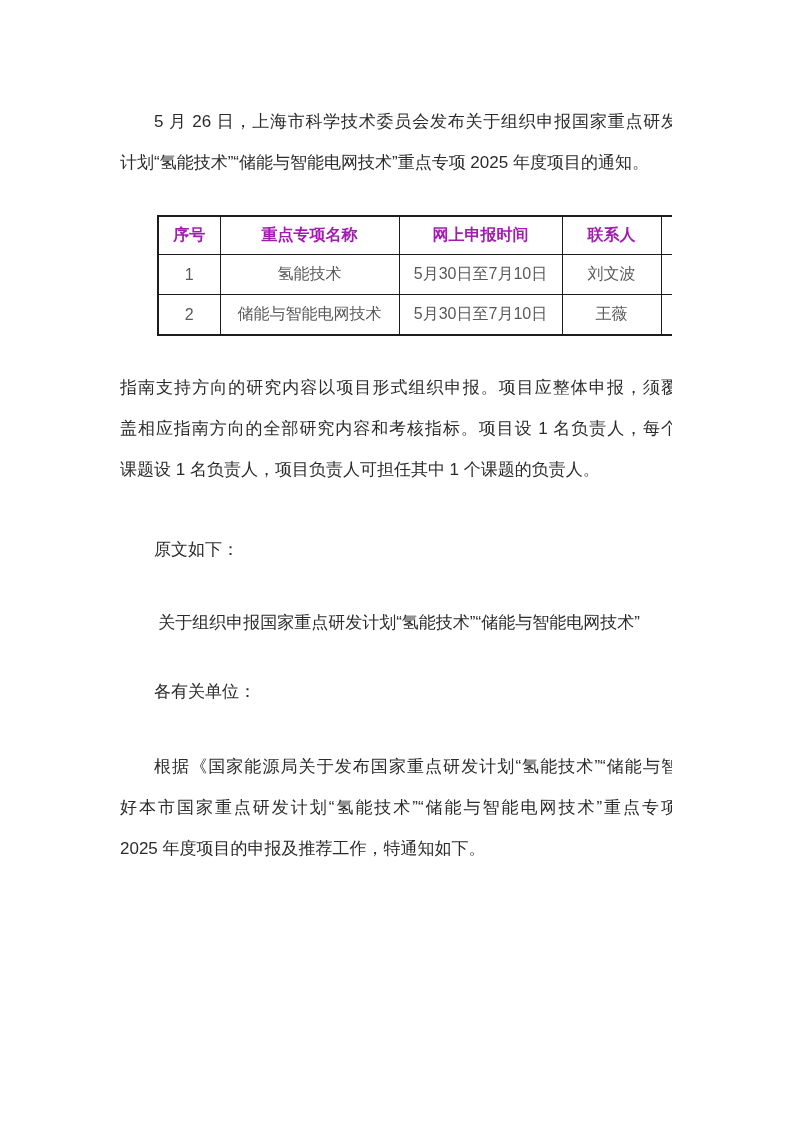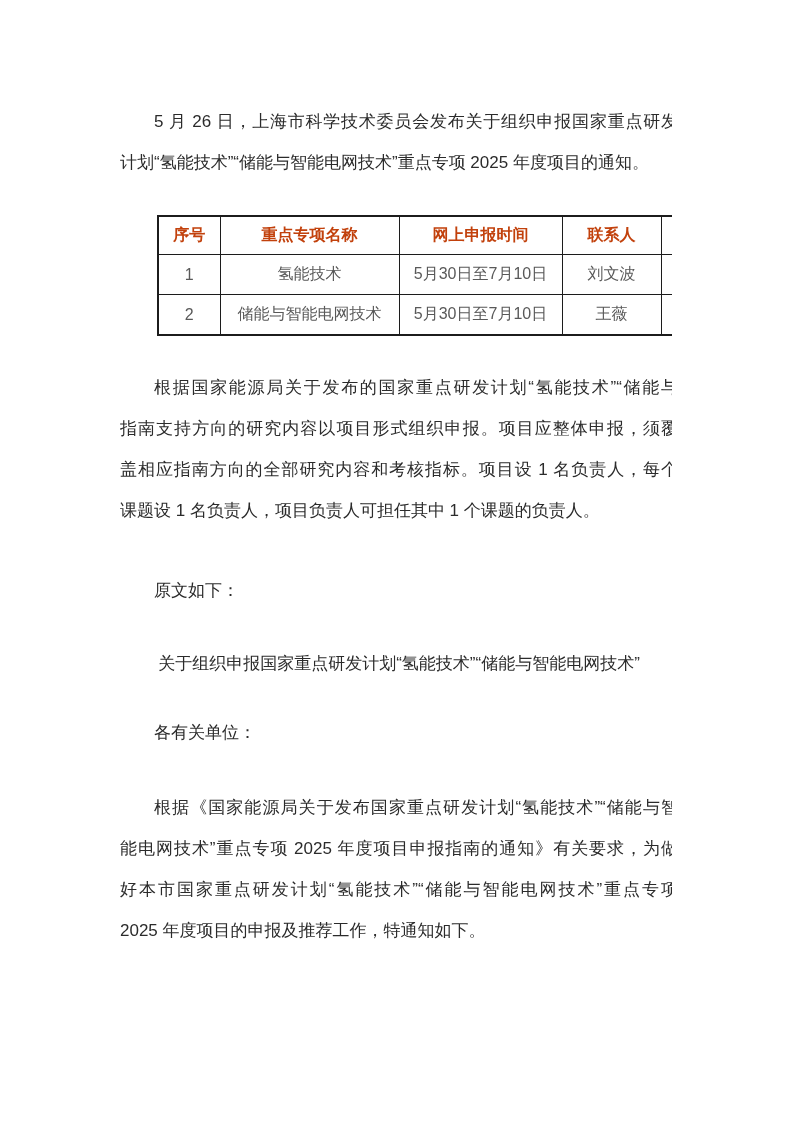--- a/index.html
+++ b/index.html
@@ -69,21 +69,21 @@
     text-align: center;
     vertical-align: middle;
     padding: 0;
     overflow: hidden;
     white-space: nowrap;
   }
   .notice-table th {
     height: 37px;
     font-size: 16px;
     font-weight: bold;
-    color: #c2410c;
+    color: #a21caf;
   }
   .notice-table td {
     height: 39px;
     font-size: 16px;
     font-weight: normal;
     color: #595959;
   }
 </style>
 </head>
 <body>
@@ -127,39 +127,37 @@
             <td>储能与智能电网技术</td>
             <td>5月30日至7月10日</td>
             <td>王薇</td>
             <td>23112548</td>
           </tr>
         </tbody>
       </table>
     </div>
 
     <div class="para para-guide">
-      <div class="line first">根据国家能源局关于发布的国家重点研发计划“氢能技术”“储能与</div>
       <div class="line">指南支持方向的研究内容以项目形式组织申报。项目应整体申报，须覆</div>
       <div class="line">盖相应指南方向的全部研究内容和考核指标。项目设 1 名负责人，每个</div>
       <div class="line last">课题设 1 名负责人，项目负责人可担任其中 1 个课题的负责人。</div>
     </div>
 
     <div class="para para-orig">
       <div class="single-line">原文如下：</div>
     </div>
 
     <div class="para doc-title">
       <div class="line">关于组织申报国家重点研发计划“氢能技术”“储能与智能电网技术”</div>
     </div>
 
     <div class="para para-salut">
       <div class="single-line">各有关单位：</div>
     </div>
 
     <div class="para para-body2">
       <div class="line first">根据《国家能源局关于发布国家重点研发计划“氢能技术”“储能与智</div>
-      <div class="line">能电网技术”重点专项 2025 年度项目申报指南的通知》有关要求，为做</div>
       <div class="line">好本市国家重点研发计划“氢能技术”“储能与智能电网技术”重点专项</div>
       <div class="line last">2025 年度项目的申报及推荐工作，特通知如下。</div>
     </div>
 
   </div>
 </div>
 
 </body></html>

